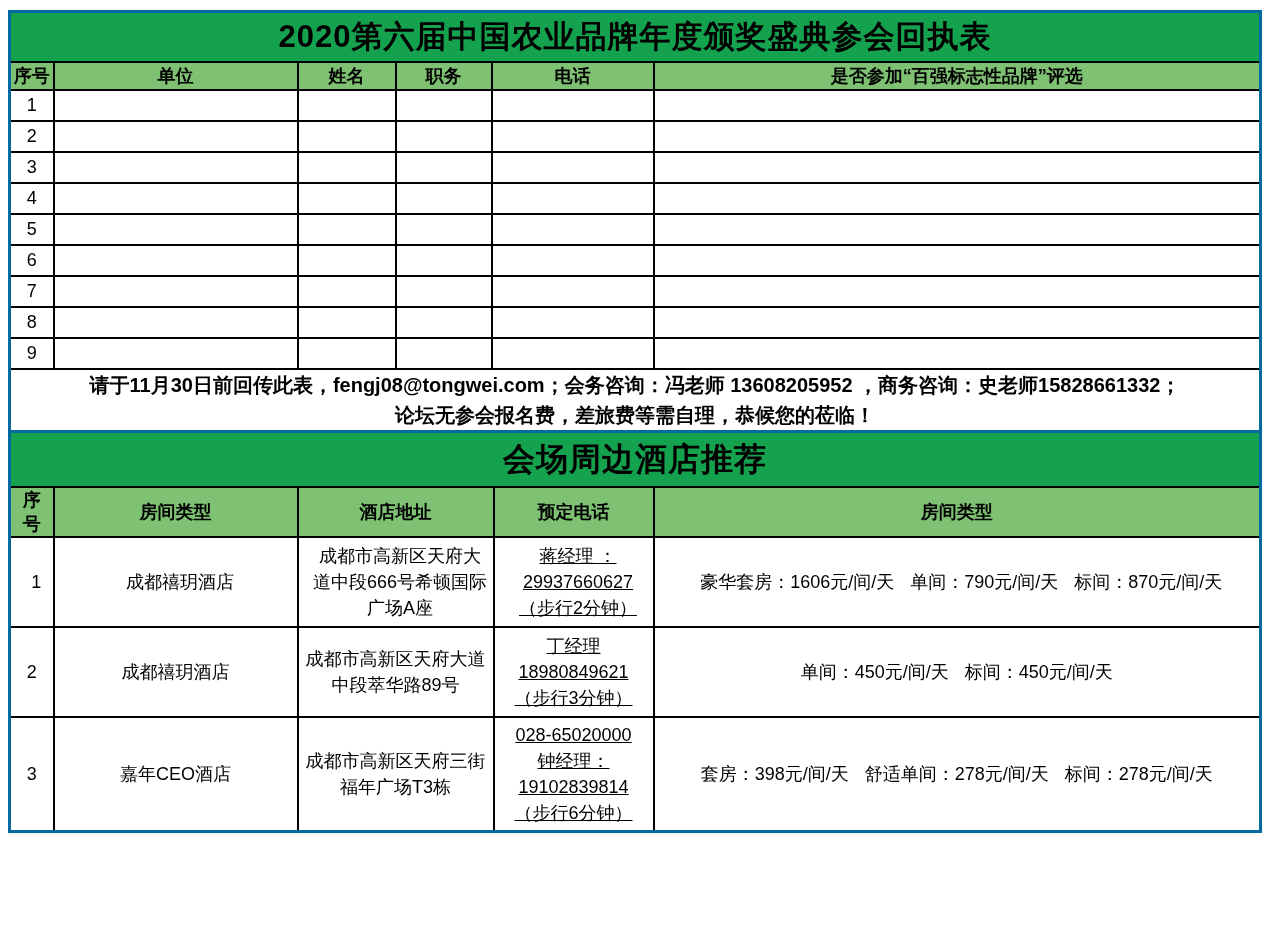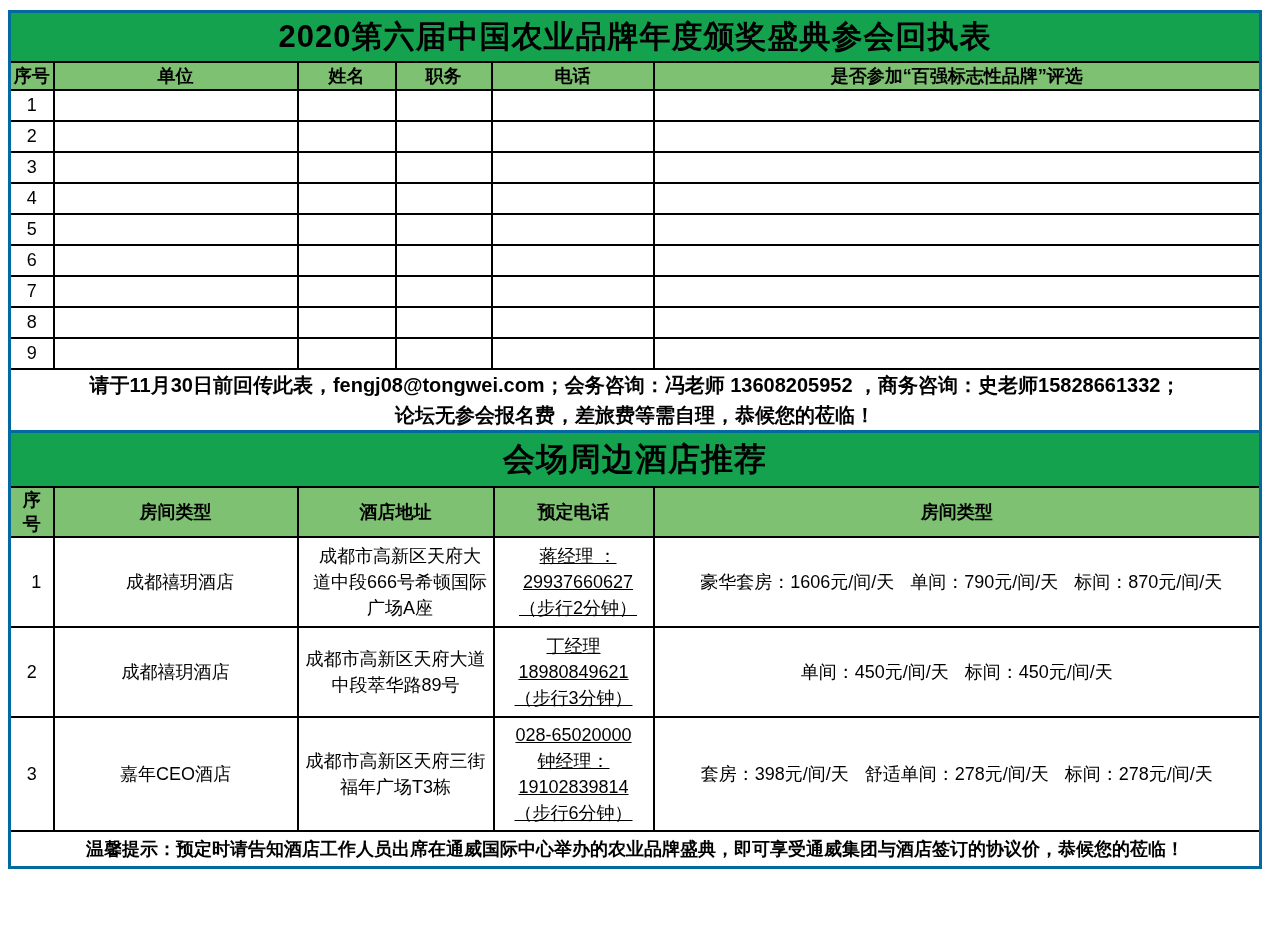--- a/index.html
+++ b/index.html
@@ -206,19 +206,16 @@
       </td>
       <td>
         <div class="rooms">
           <span>套房：398元/间/天</span>
           <span>舒适单间：278元/间/天</span>
           <span>标间：278元/间/天</span>
         </div>
       </td>
     </tr>
 
-    <tr class="tip-row">
-      <td colspan="5">温馨提示：预定时请告知酒店工作人员出席在通威国际中心举办的农业品牌盛典，即可享受通威集团与酒店签订的协议价，恭候您的莅临！</td>
-    </tr>
   </tbody>
     </table>
 
 </div>
 
 </body></html>

